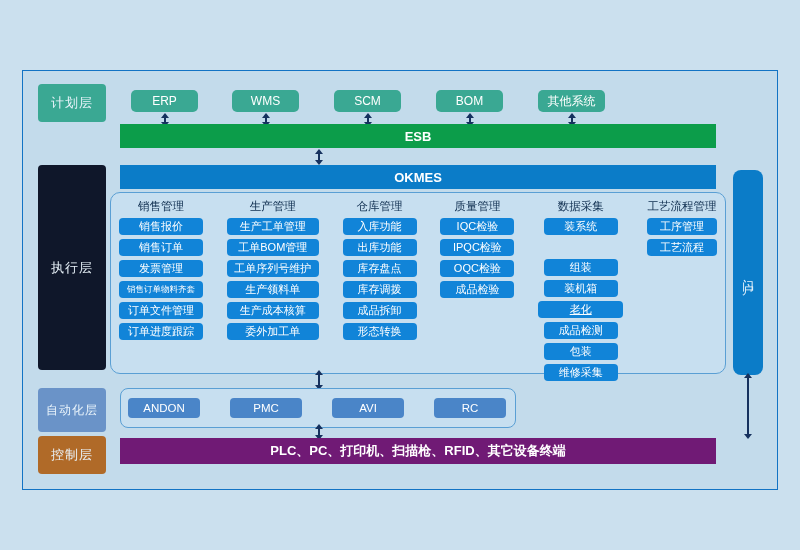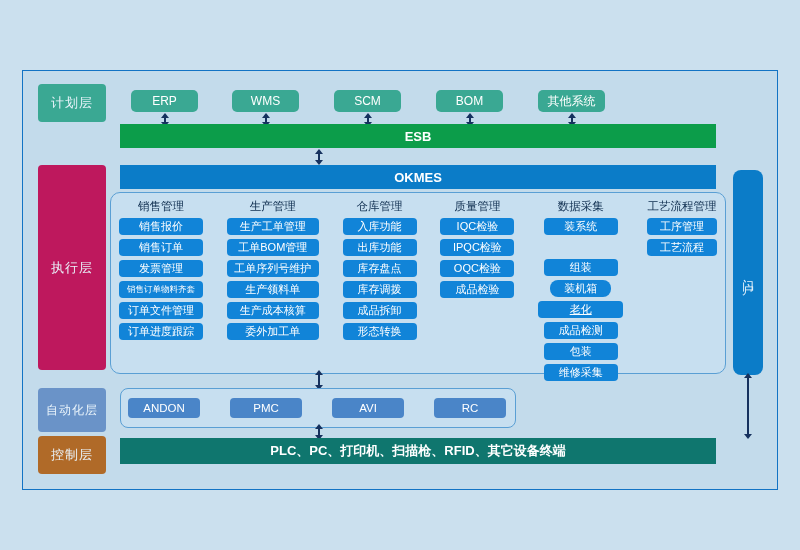--- a/index.html
+++ b/index.html
@@ -15,21 +15,21 @@
     position:absolute;left:22px;top:70px;width:756px;height:420px;
     background:#c3dbeb;border:1px solid #1273c4;box-sizing:border-box;
   }
 
   
   .layer-chip{
     position:absolute;border-radius:4px;display:flex;align-items:center;
     justify-content:center;color:#eaf4fb;font-size:13px;letter-spacing:1px;
   }
   .layer-plan{left:38px;top:84px;width:68px;height:38px;background:#3aa893;}
-  .layer-exec{left:38px;top:165px;width:68px;height:205px;background:#be185d;}
+  .layer-exec{left:38px;top:165px;width:68px;height:205px;background:#0f172a;}
   .layer-auto{left:38px;top:388px;width:68px;height:44px;background:#6a93c8;font-size:12px;}
   .layer-ctrl{left:38px;top:436px;width:68px;height:38px;background:#b06a28;font-size:13px;}
 
   
   .portal{
     position:absolute;left:733px;top:170px;width:30px;height:205px;
     background:#0b7cc8;border-radius:8px;display:flex;align-items:center;
     justify-content:center;color:#eaf4fb;font-size:12px;line-height:16px;
     writing-mode:vertical-rl;letter-spacing:4px;
   }
@@ -48,21 +48,21 @@
   }
   .arrow-v::before{top:-4px;border-bottom:5px solid #16315e;}
   .arrow-v::after{bottom:-4px;border-top:5px solid #16315e;}
 
   .bar{
     position:absolute;left:120px;width:596px;display:flex;align-items:center;
     justify-content:center;color:#fff;
   }
   .esb{top:124px;height:24px;background:#0c9d4a;font-size:13px;font-weight:bold;}
   .okmes{top:165px;height:24px;background:#0b7cc8;font-size:13px;font-weight:bold;}
-  .ctrlbar{top:438px;height:26px;background:#0f766e;font-size:13px;font-weight:bold;}
+  .ctrlbar{top:438px;height:26px;background:#701a75;font-size:13px;font-weight:bold;}
 
   
   .exec-panel{
     position:absolute;left:110px;top:192px;width:616px;height:182px;
     background:#c7dff0;border:1px solid #5a9fd4;border-radius:10px;box-sizing:border-box;
   }
   .cols{display:flex;justify-content:space-between;padding:6px 8px 0 8px;}
   .col{display:flex;flex-direction:column;align-items:center;}
   .col-title{font-size:11.5px;color:#0d2c4e;margin-bottom:4px;white-space:nowrap;}
   .fn{
@@ -148,21 +148,21 @@
           <div class="col-title">质量管理</div>
           <div class="fn" style="width: 74px;">IQC检验</div>
           <div class="fn" style="width: 74px;">IPQC检验</div>
           <div class="fn" style="width: 74px;">OQC检验</div>
           <div class="fn" style="width: 74px;">成品检验</div>
         </div>
         <div class="col">
           <div class="col-title">数据采集</div>
           <div class="fn" style="width: 74px;">装系统</div>
           <div class="fn" style="width: 74px; margin-top: 20px;">组装</div>
-          <div class="fn" style="width: 61px; border-radius: 8px;">装机箱</div>
+          <div class="fn" style="width: 74px;">装机箱</div>
           <div class="fn" style="width: 85px; text-decoration: underline;">老化</div>
           <div class="fn" style="width: 74px;">成品检测</div>
           <div class="fn" style="width: 74px;">包装</div>
           <div class="fn" style="width: 74px;">维修采集</div>
         </div>
         <div class="col">
           <div class="col-title">工艺流程管理</div>
           <div class="fn" style="width: 70px;">工序管理</div>
           <div class="fn" style="width: 70px;">工艺流程</div>
         </div>

